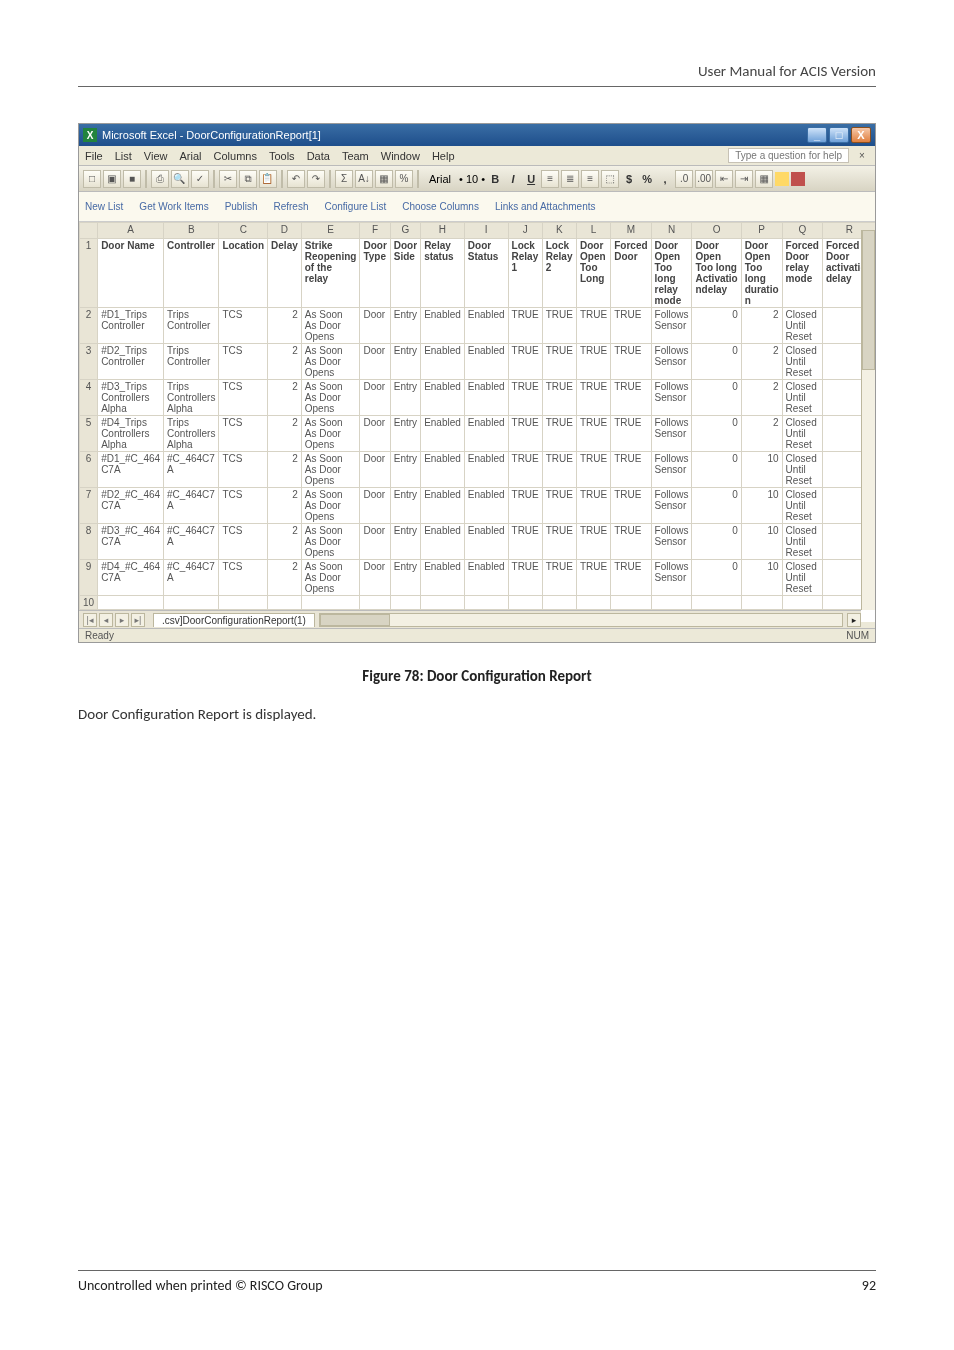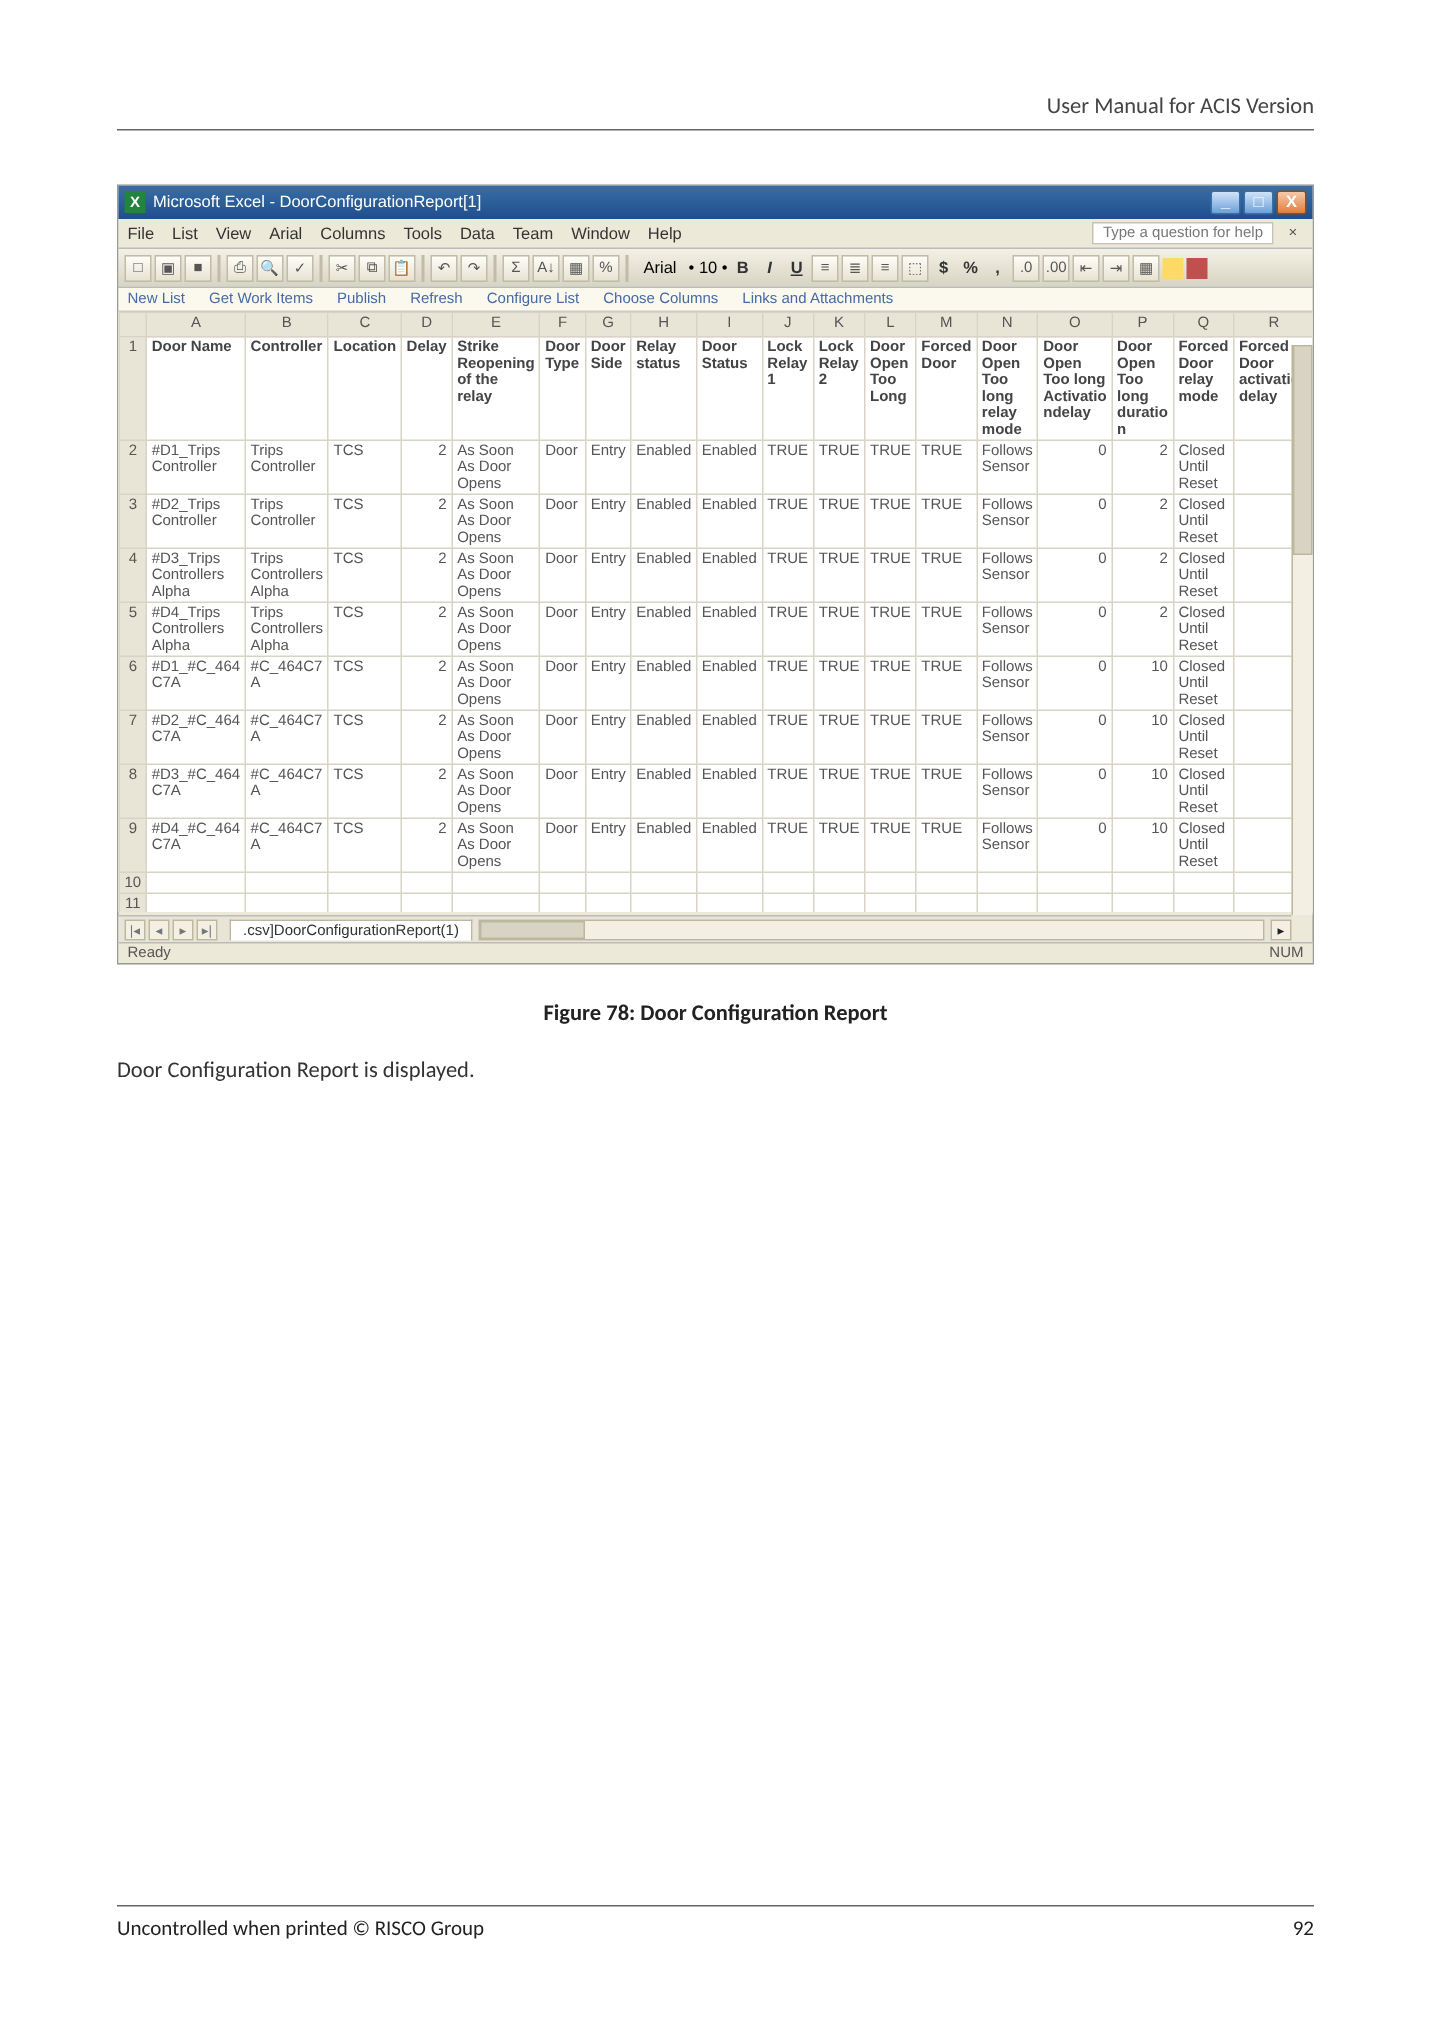--- a/index.html
+++ b/index.html
@@ -24,21 +24,21 @@
   .toolbar { height:26px; background:linear-gradient(to bottom,#f3f1e6,#d8d4c3); border-bottom:1px solid #bbb; display:flex; align-items:center; padding:0 4px; gap:2px; font-size:10px; }
   .tbtn { width:18px; height:18px; border:1px solid #c0bca9; background:linear-gradient(to bottom,#fefdf7,#e7e3d2); display:inline-flex; align-items:center; justify-content:center; font-size:10px; color:#555; }
   .tsep { width:2px; height:18px; background:#c0bca9; margin:0 2px; }
   .fontlabel { font-size:11px; color:#000; margin-left:6px; }
   .fontsize { font-size:11px; color:#000; margin-left:6px; }
   .fmt { width:16px; height:16px; display:inline-flex; align-items:center; justify-content:center; font-size:11px; font-weight:bold; color:#333; }
   .fmt.bold{ font-weight:900;} .fmt.italic{font-style:italic;} .fmt.under{text-decoration:underline;}
   .swatch { width:14px; height:14px; }
   .sw-red { background:#c0504d; } .sw-yel{ background:#ffd966;}
 
-  .linkbar { height:16px; background:#fbf9ee; border-bottom:1px solid #ccc; display:flex; align-items:center; padding:0 6px; font-size:10px; color:#476aa5; gap:16px; }
+  .linkbar { height:30px; background:#fbf9ee; border-bottom:1px solid #ccc; display:flex; align-items:center; padding:0 6px; font-size:10px; color:#476aa5; gap:16px; }
   .linkbar span { white-space:nowrap; }
 
   .formula-bar { height:20px; background:#fff; display:flex; align-items:center; border-bottom:1px solid #bbb; }
   .namebox { width:76px; height:18px; border:1px solid #9cb2d1; background:#fff; font-size:11px; padding:1px 4px; display:flex; align-items:center; }
   .namebox .dd { margin-left:auto; width:14px; height:14px; background:#bcd2ee; display:inline-flex; align-items:center; justify-content:center; font-size:8px; color:#1e4e8b; }
   .fx { width:18px; font-size:11px; font-style:italic; color:#333; text-align:center; }
   .fbar { flex:1; height:18px; border:1px solid #cfcaba; background:#fff; }
 
   .grid-wrap { position:relative; height:400px; overflow:hidden; background:#fff; }
   table.grid { border-collapse:collapse; font-size:10px; color:#555; table-layout:fixed; }

